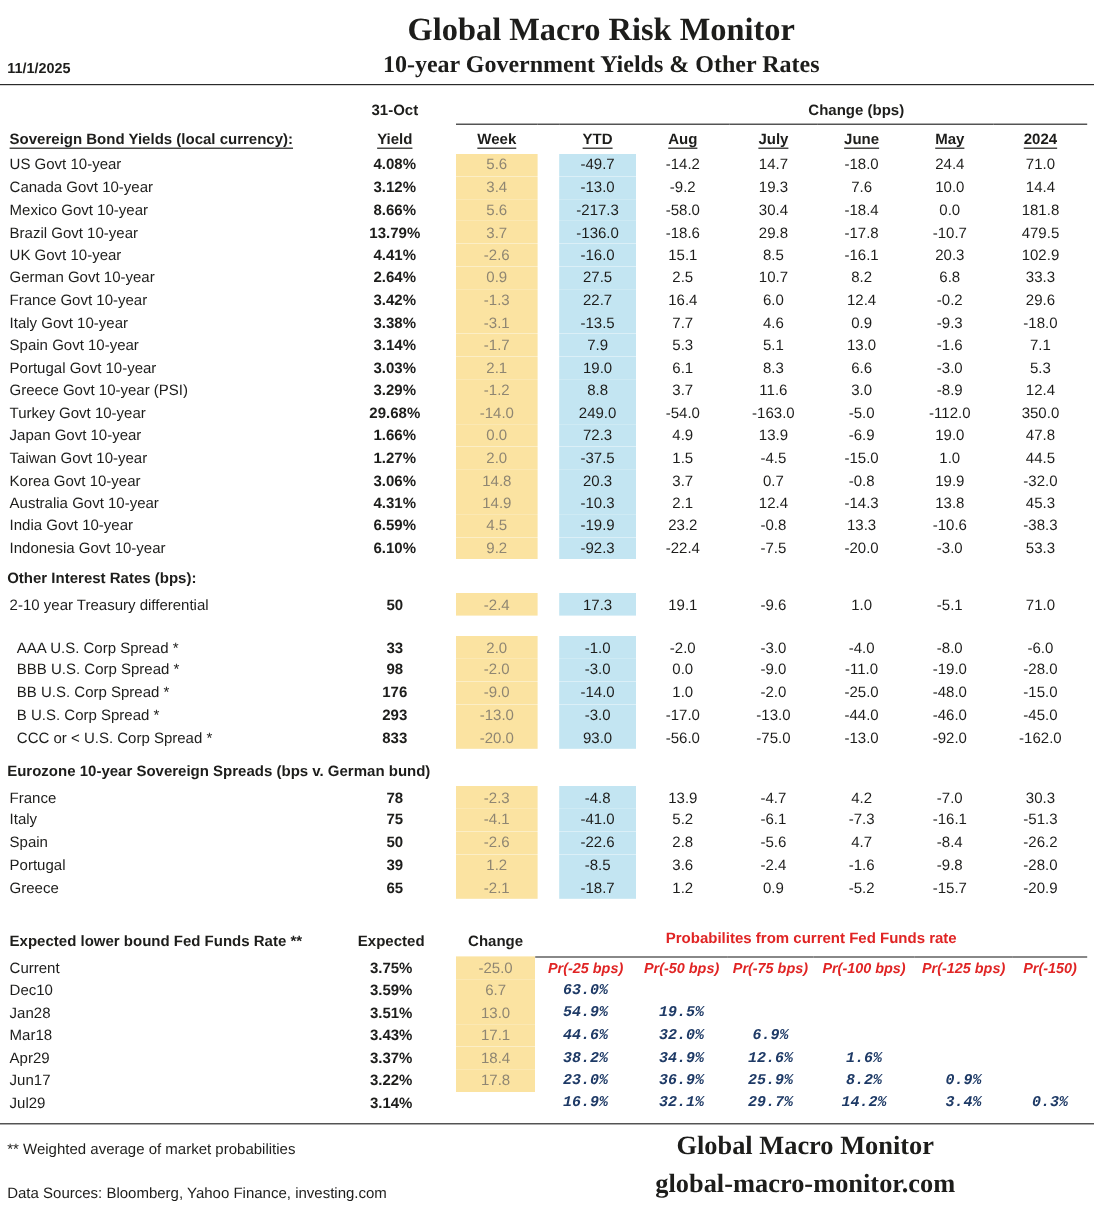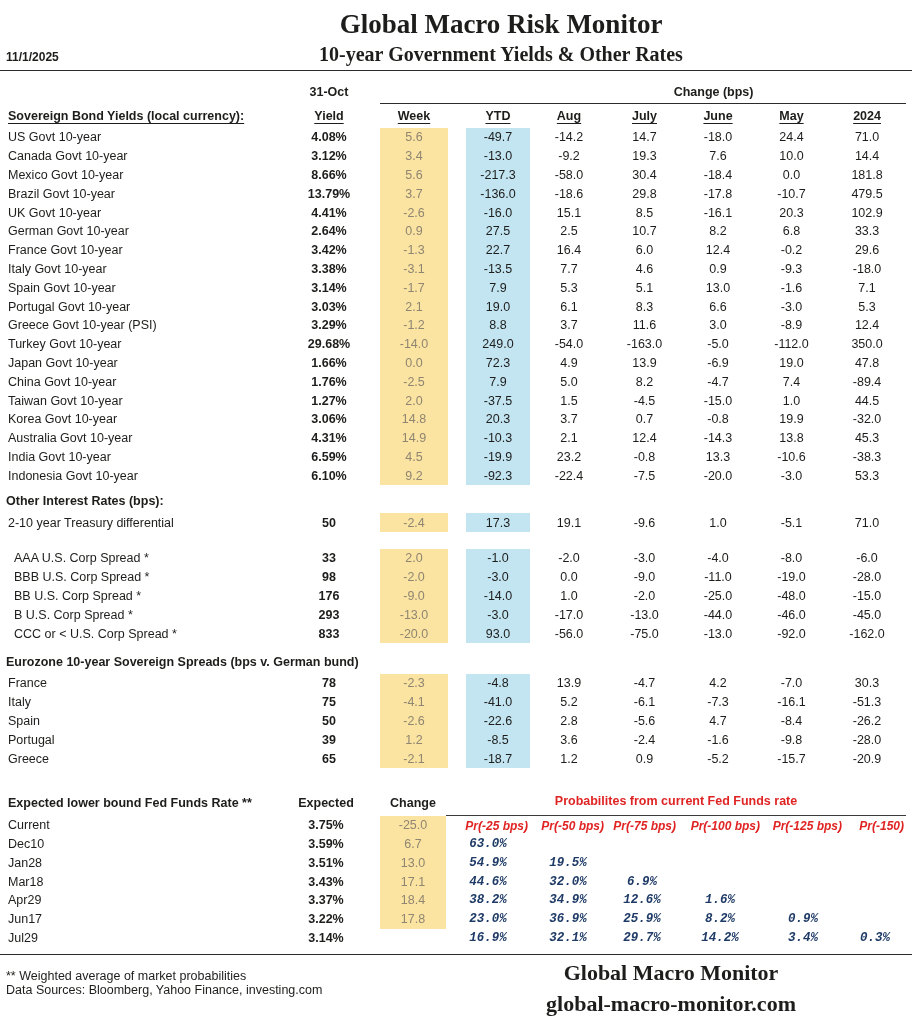--- a/index.html
+++ b/index.html
@@ -39,29 +39,29 @@
   .section-head { font-weight:700; font-size:12.5px; margin-left:6px; }
   .sh-other { margin-top:9px; }
   .sh-euro { margin-top:12px; }
   .tbl-other, .tbl-euro, .tbl-fed { margin-top:5px; }
 
   
   .tbl-fed { margin-top:22px; }
   .fed-head td { height:26px; font-weight:700; vertical-align:middle; }
   .fed-head .c-expected, .fed-head .c-change-h { text-align:center; }
   .prob-head { color:#e02424; font-weight:700; text-align:center; border-bottom:1.4px solid #3a3a3a; padding-bottom:3px; vertical-align:bottom; }
-  .c-prh { color:#e02424; font-weight:700; font-style:italic; text-align:right; font-size:12px;margin-left:20px; }
+  .c-prh { color:#e02424; font-weight:700; font-style:italic; text-align:center; font-size:12px;margin-left:20px; }
   .c-pr { color:#1e3a66; font-weight:700; font-style:italic; text-align:center;font-family:Liberation Mono, monospace; }
 
   
   .rule-bottom { margin-top:7px; }
   .footer { position:relative; height:70px; }
   .foot-left { position:absolute; left:6px; top:14px; font-size:12.5px; }
   .foot-note { }
-  .foot-src { margin-top:0; }
+  .foot-src { margin-top:22px; }
   .foot-right { position:absolute; left:421px; top:2px; width:500px; text-align:center;
     font-family:"Liberation Serif", serif; font-weight:700; font-size:22px; line-height:31px; }
 </style>
 </head>
 <body>
 
 <div class="page">
 
   <div class="hdr">
     <div class="hdr-center">
@@ -271,33 +271,20 @@
           <td class="c-week">0.0</td>
           <td class="c-gap empty"></td>
           <td class="c-ytd">72.3</td>
           <td class="c-num">4.9</td>
           <td class="c-num">13.9</td>
           <td class="c-num">-6.9</td>
           <td class="c-num">19.0</td>
           <td class="c-num">47.8</td>
         </tr>
         <tr>
-          <td class="c-label">China Govt 10-year</td>
-          <td class="c-yield">1.76%</td>
-          <td class="c-gap empty"></td>
-          <td class="c-week">-2.5</td>
-          <td class="c-gap empty"></td>
-          <td class="c-ytd">7.9</td>
-          <td class="c-num">5.0</td>
-          <td class="c-num">8.2</td>
-          <td class="c-num">-4.7</td>
-          <td class="c-num">7.4</td>
-          <td class="c-num">-89.4</td>
-        </tr>
-        <tr>
           <td class="c-label">Taiwan Govt 10-year</td>
           <td class="c-yield">1.27%</td>
           <td class="c-gap empty"></td>
           <td class="c-week">2.0</td>
           <td class="c-gap empty"></td>
           <td class="c-ytd">-37.5</td>
           <td class="c-num">1.5</td>
           <td class="c-num">-4.5</td>
           <td class="c-num">-15.0</td>
           <td class="c-num">1.0</td>

